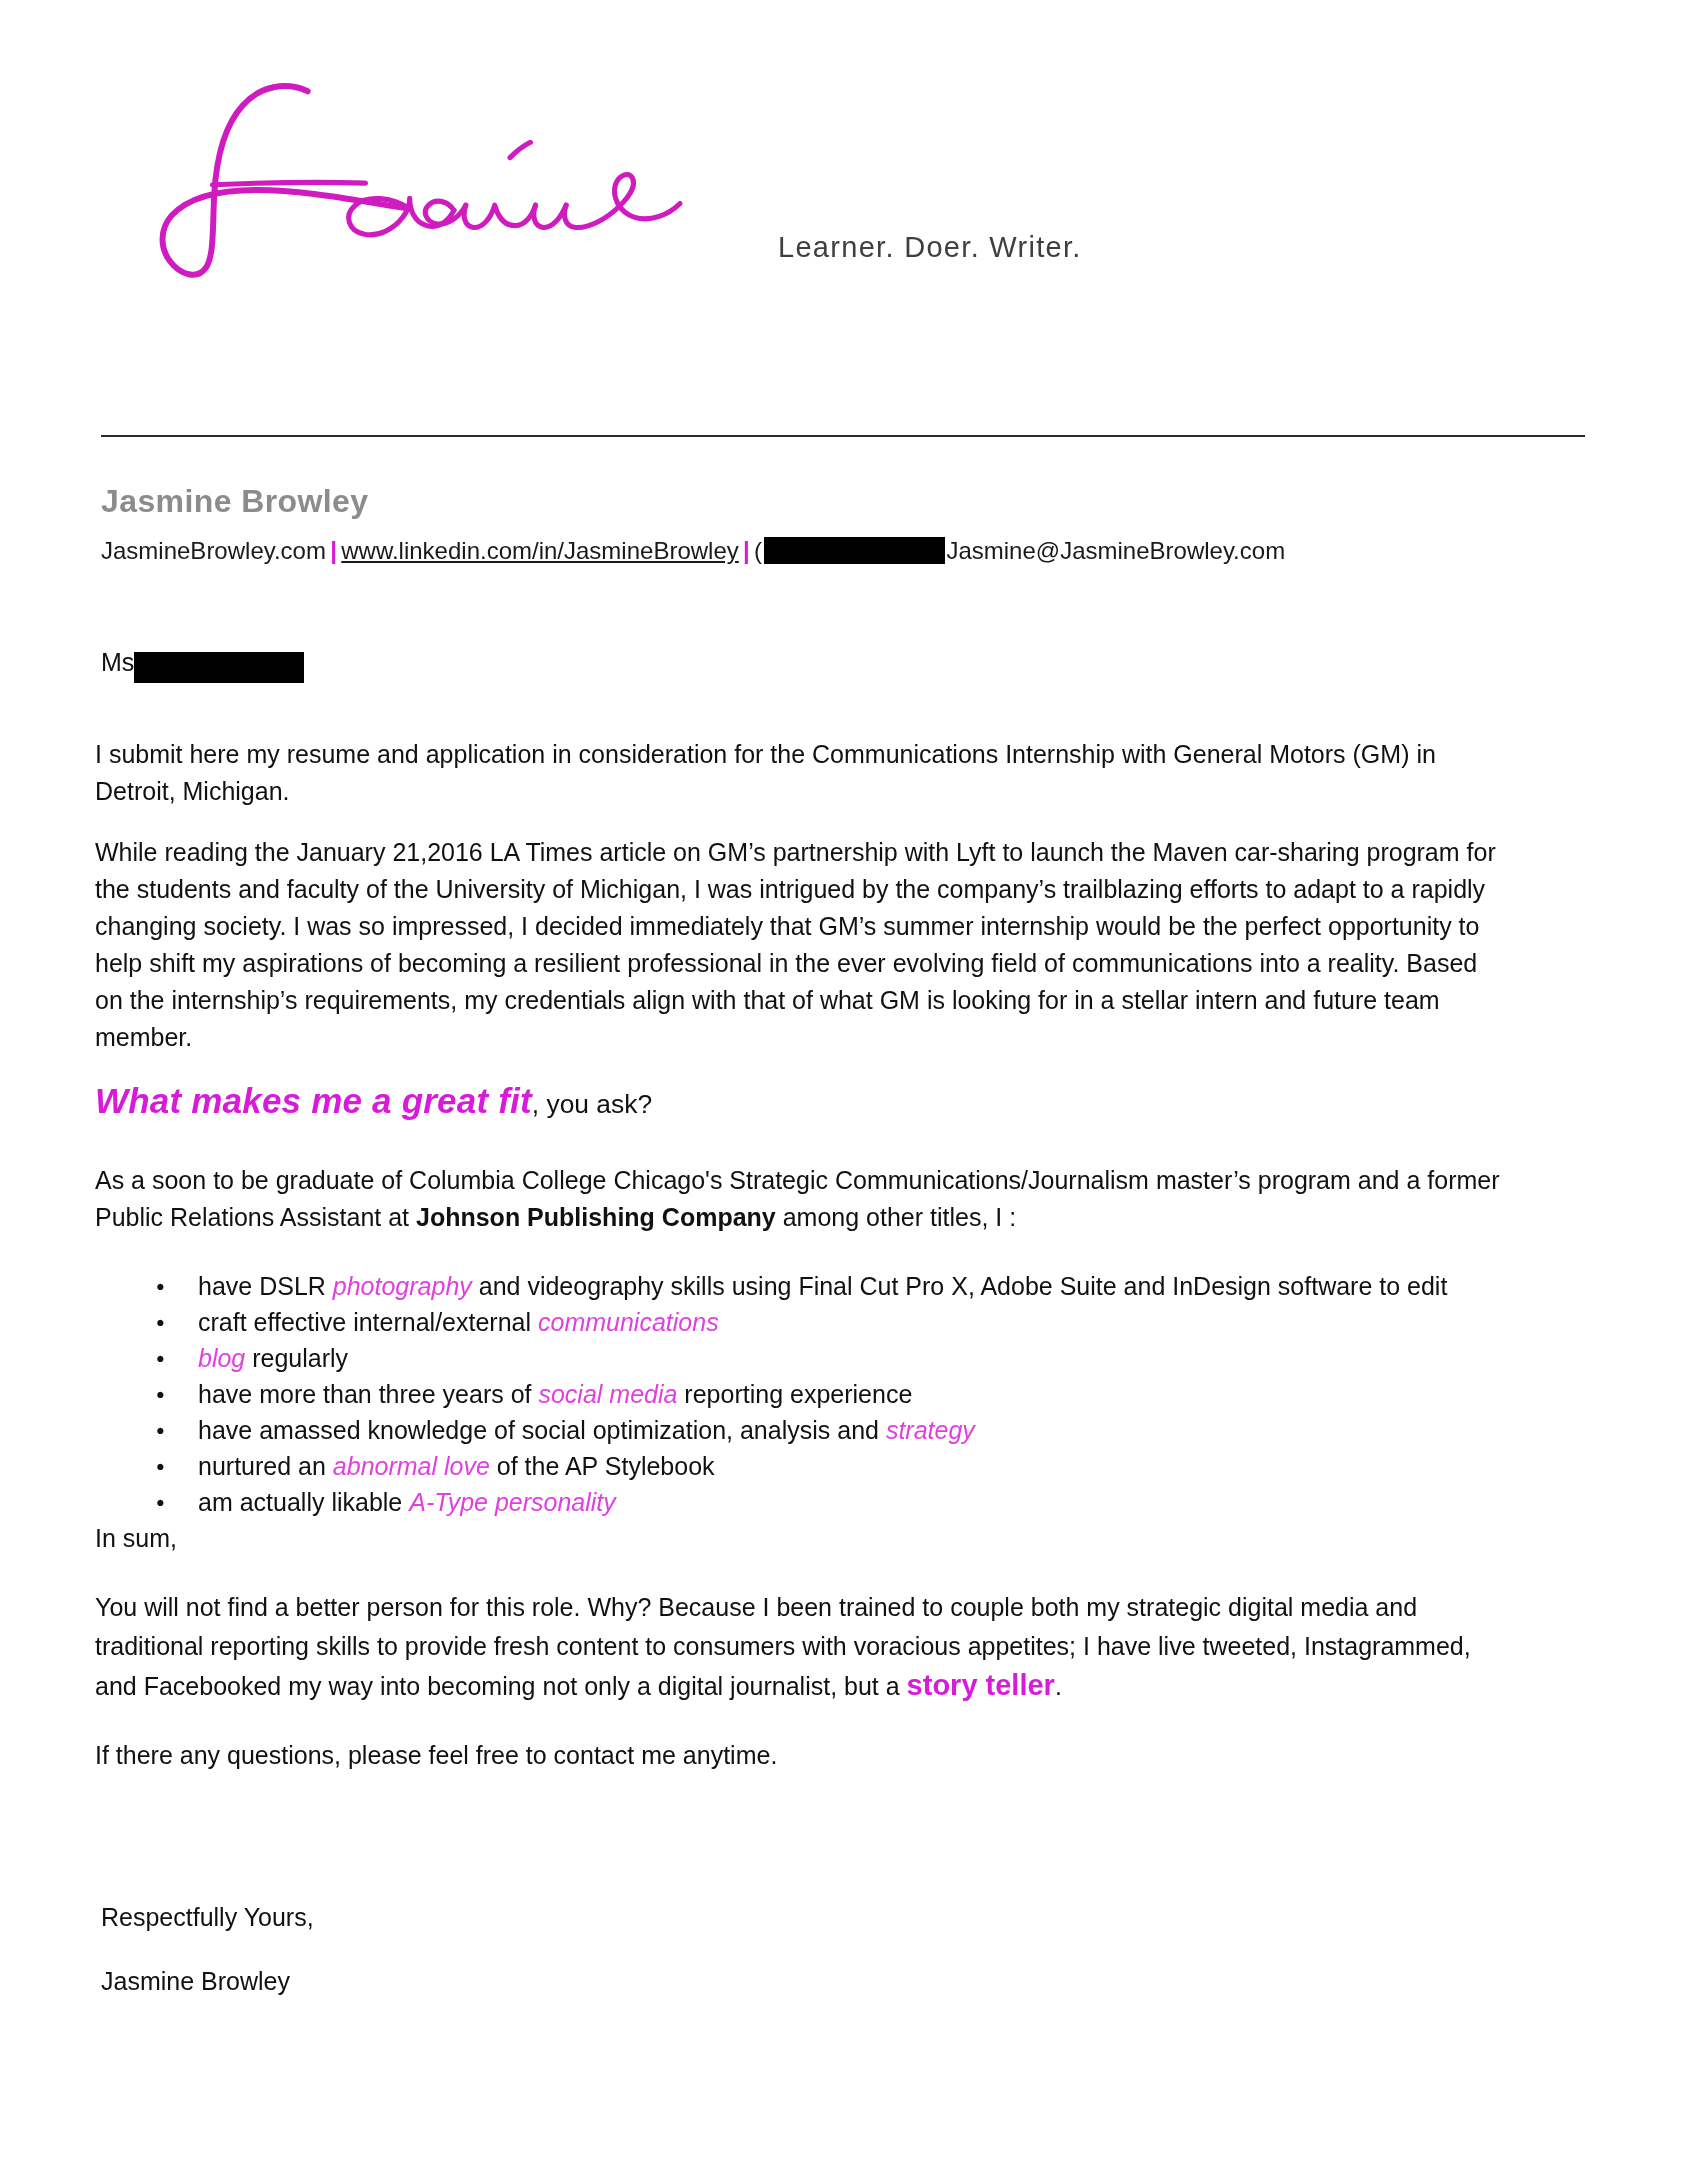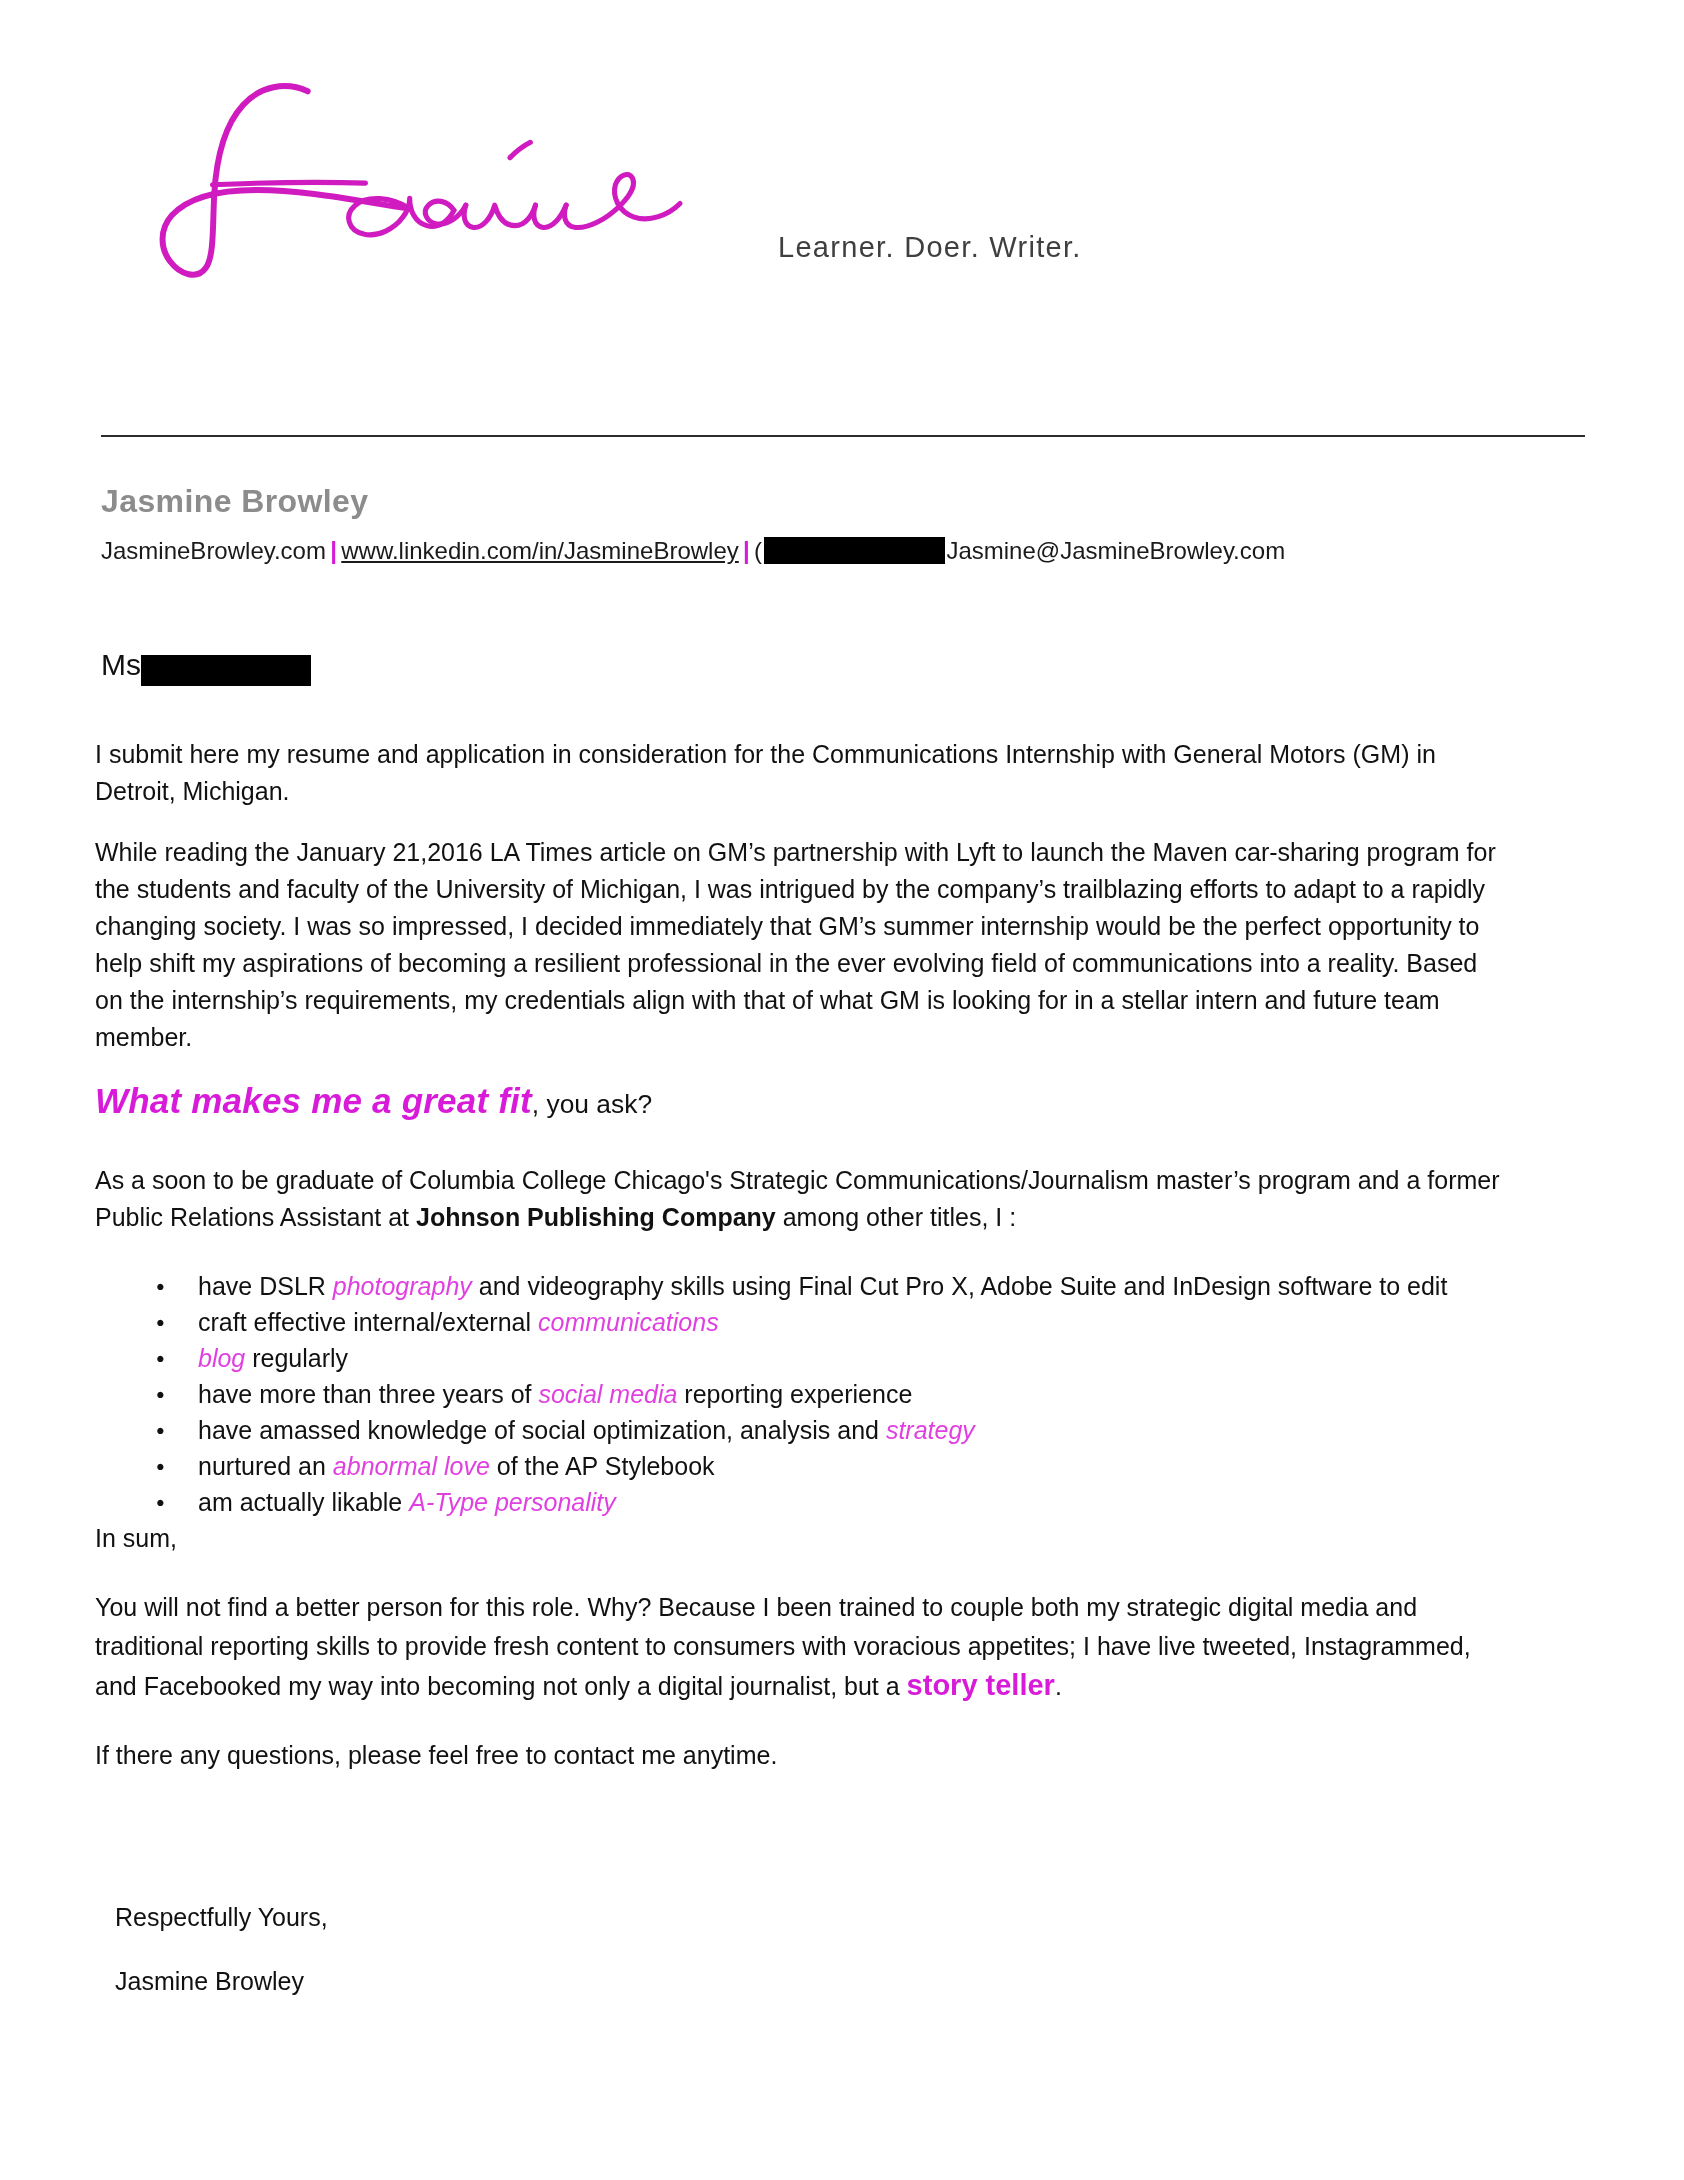--- a/index.html
+++ b/index.html
@@ -94,21 +94,21 @@
     height: 27px;
     margin: 0 1.7px;
     position: relative;
     top: -1.7px;
   }
 
   .salutation {
     position: absolute;
     left: 101px;
     top: 632px;
-    font-size: 30px;
+    font-size: 25px;
     color: #111;
     text-align: right;
   }
   .redact-name {
     width: 170px;
     height: 31px;
     position: relative;
     top: 3.4px;
   }
 
@@ -189,21 +189,20 @@
     font-weight: bold;
     font-size: 29px;
   }
   #p5 { top: 1721px; }
 
   .signoff {
     position: absolute;
     left: 101px;
     font-size: 25px;
     color: #111;
-    margin-left: 14px;
   }
   #signoff1 { top: 1887px; }
   #signoff2 { top: 1951px; }
 </style>
 </head>
 <body>
 
 <div class="page">
 
   <div class="header">

